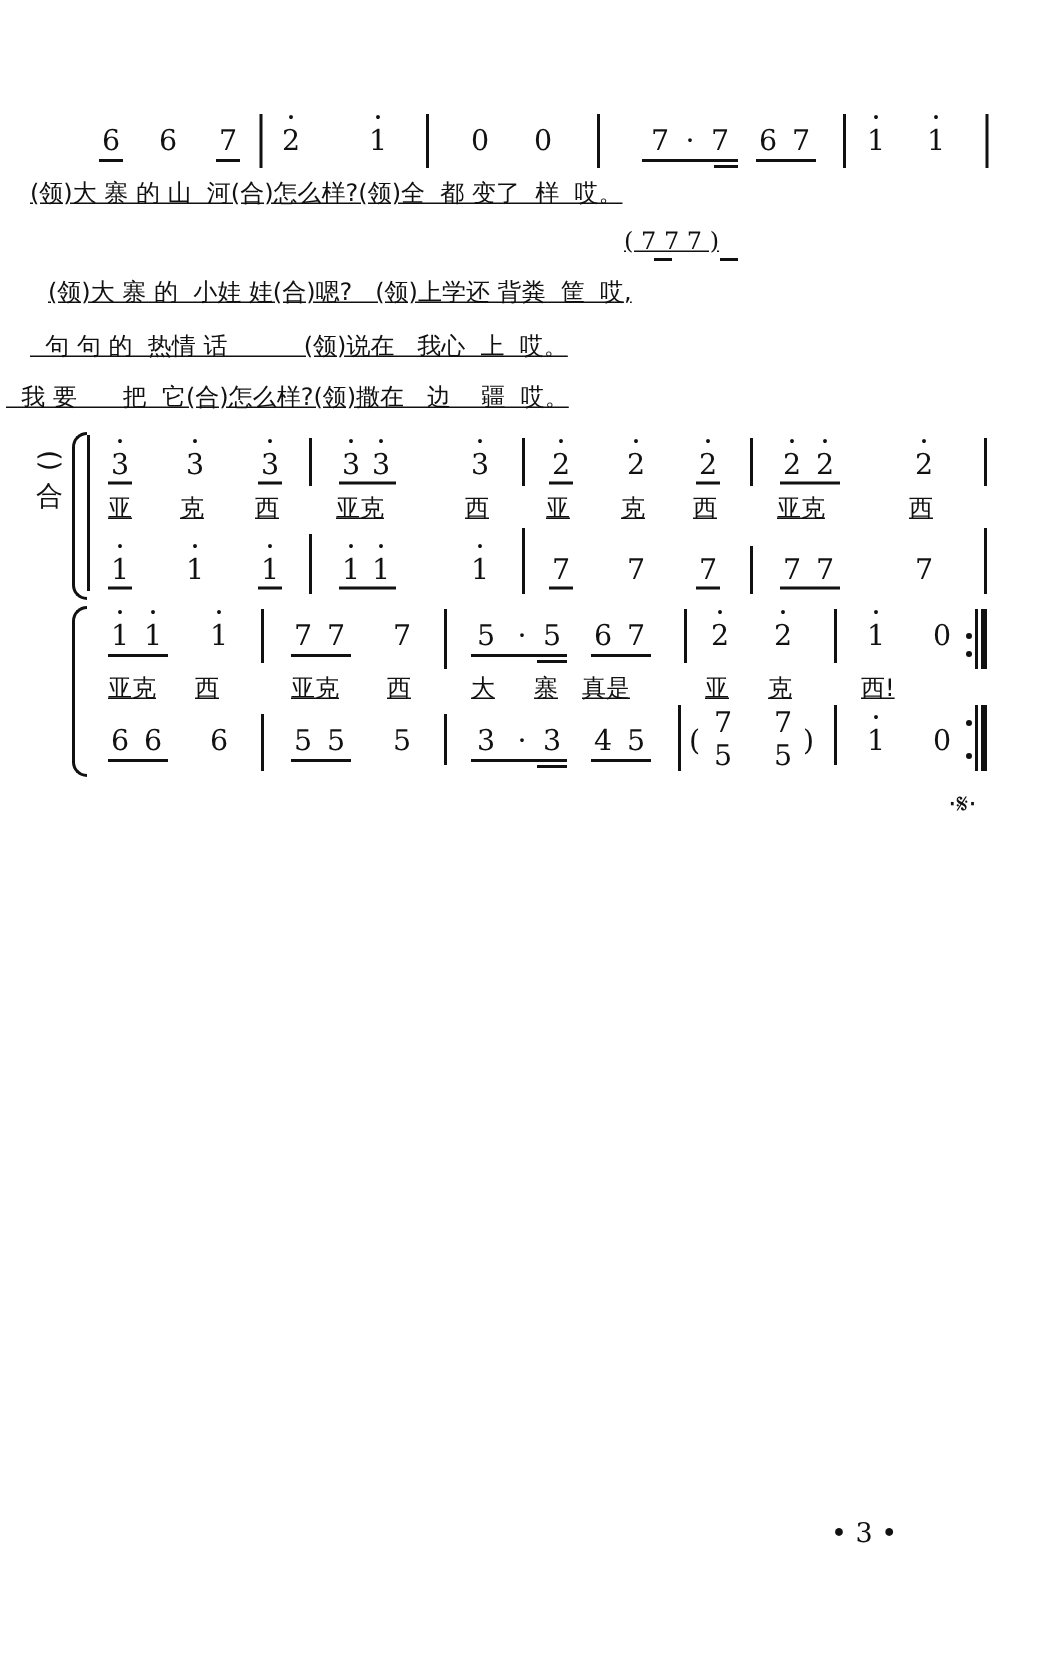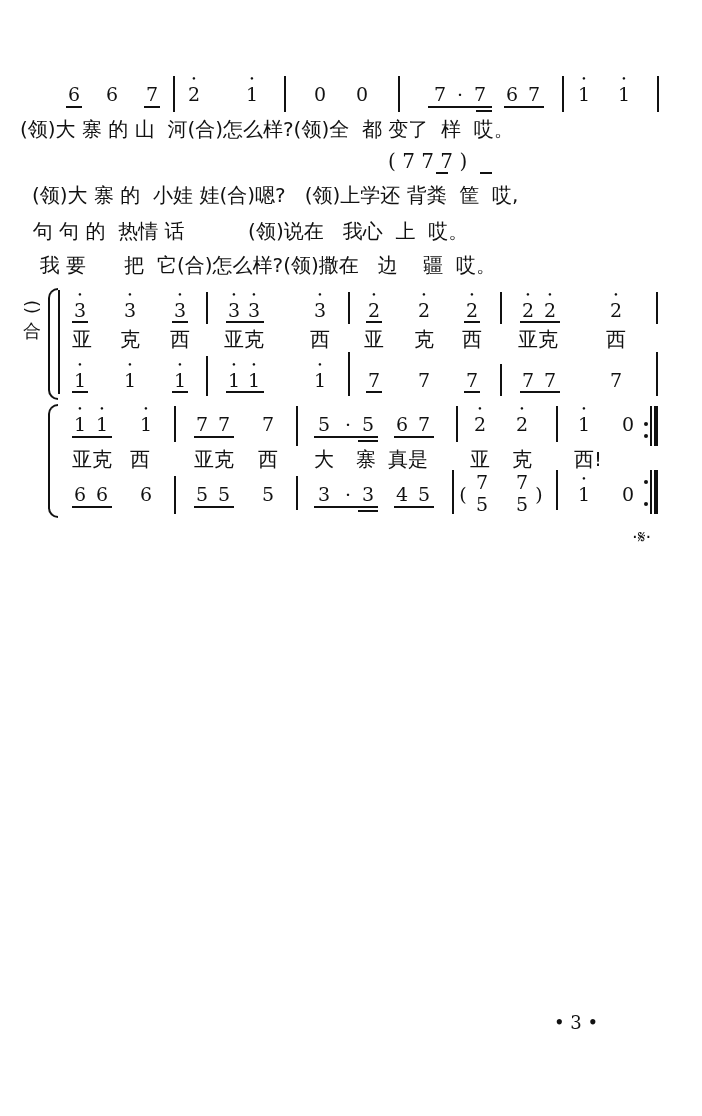--- a/index.html
+++ b/index.html
@@ -3,22 +3,22 @@
 <meta charset="utf-8">
 <style>
   html, body { margin: 0; padding: 0; background: #ffffff; }
   body { width: 702px; height: 1116px; position: relative; overflow: hidden;
          font-family: "DejaVu Serif", "Liberation Serif", serif; color: #111; }
   .abs { position: absolute; }
   .note { position: absolute; font-size: 19px; line-height: 20px; width: 16px; text-align: center;
           font-family: "DejaVu Serif", serif; }
   .dot-above::before { content: "•"; position: absolute; left: 0; width: 100%; top: -15px;
           font-size: 9px; text-align: center; }
-  .lyric { position: absolute; font-size: 20px; line-height: 22px; white-space: pre;
-           font-family: "DejaVu Sans", "Liberation Sans", sans-serif; letter-spacing: 0px; }
+  .lyric { position: absolute; font-size: 16px; line-height: 22px; white-space: pre;
+           font-family: "DejaVu Sans", "Liberation Sans", sans-serif; letter-spacing: 0px; text-decoration: underline; }
   .bar { position: absolute; width: 2px; background: #111; }
   .uline { position: absolute; height: 1.5px; background: #111; }
   .brace { position: absolute; border: 2px solid #111; border-right: none;
            border-radius: 14px 0 0 14px; width: 8px; }
   .final { position: absolute; width: 4px; background: #111; }
   .rdot { position: absolute; width: 4px; height: 4px; border-radius: 50%; background: #111; }
 </style>
 </head>
 <body>
 
@@ -43,27 +43,27 @@
   <span class="note" style="left:504px;top:84px">6</span>
   <span class="note" style="left:526px;top:84px">7</span>
   <div class="uline" style="left:504px;top:106px;width:40px"></div>
   <div class="bar" style="left:562px;top:76px;height:36px"></div>
   <span class="note dot-above" style="left:576px;top:84px">1</span>
   <span class="note dot-above" style="left:616px;top:84px">1</span>
   <div class="bar" style="left:657px;top:76px;height:36px"></div>
   <div class="lyric" style="left:20px;top:118px">(领)大 寨 的 山  河(合)怎么样?(领)全  都 变了  样  哎。</div>
 </div>
 
-<div class="lyric" style="left:388px;top:150px;font-family:'DejaVu Serif',serif">( 7 7 7 )</div>
+<div class="lyric" style="left:416px;top:150px;font-family:'DejaVu Serif',serif">( 7 7 7 )</div>
 <div class="uline" style="left:436px;top:172px;width:12px"></div>
 <div class="uline" style="left:480px;top:172px;width:12px"></div>
 
 <div class="lyric" style="left:32px;top:184px">(领)大 寨 的  小娃 娃(合)嗯?   (领)上学还 背粪  筐  哎,</div>
 <div class="lyric" style="left:20px;top:220px">  句 句 的  热情 话          (领)说在   我心  上  哎。</div>
-<div class="lyric" style="left:27px;top:254px">  我 要      把  它(合)怎么样?(领)撒在   边    疆  哎。</div>
+<div class="lyric" style="left:4px;top:254px">  我 要      把  它(合)怎么样?(领)撒在   边    疆  哎。</div>
 
 <div>
   <div class="abs" style="left:22px;top:300px;width:20px;font-size:18px;line-height:19px;text-align:center;font-family:'DejaVu Sans',sans-serif;writing-mode:vertical-rl">(合)</div>
   <div class="brace" style="left:48px;top:288px;height:108px"></div>
   <div class="abs" style="left:58px;top:290px;width:2px;height:104px;background:#111"></div>
 
   <span class="note dot-above" style="left:72px;top:300px">3</span>
   <div class="uline" style="left:72px;top:321px;width:16px"></div>
   <span class="note dot-above" style="left:122px;top:300px">3</span>
   <span class="note dot-above" style="left:172px;top:300px">3</span>

